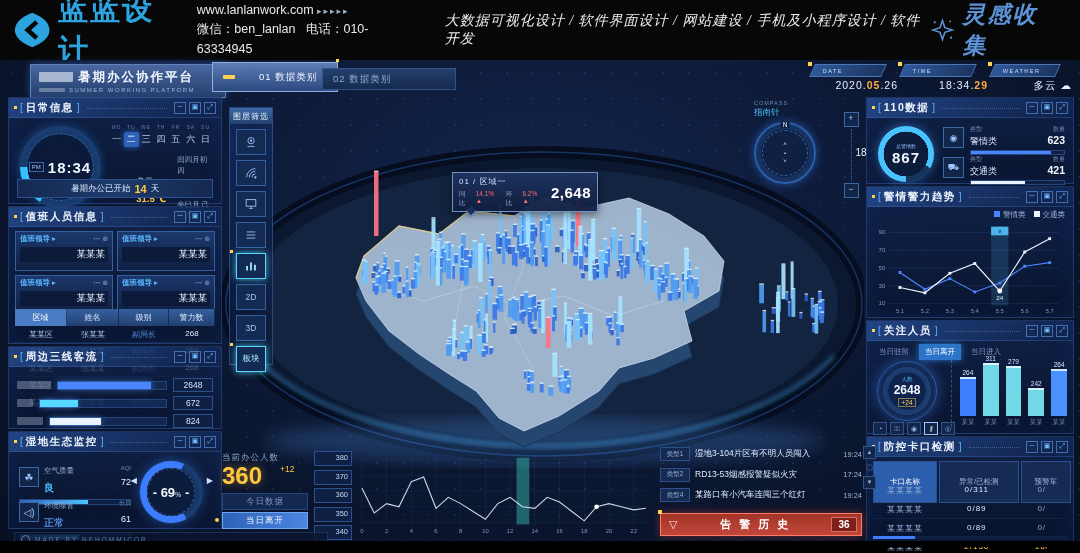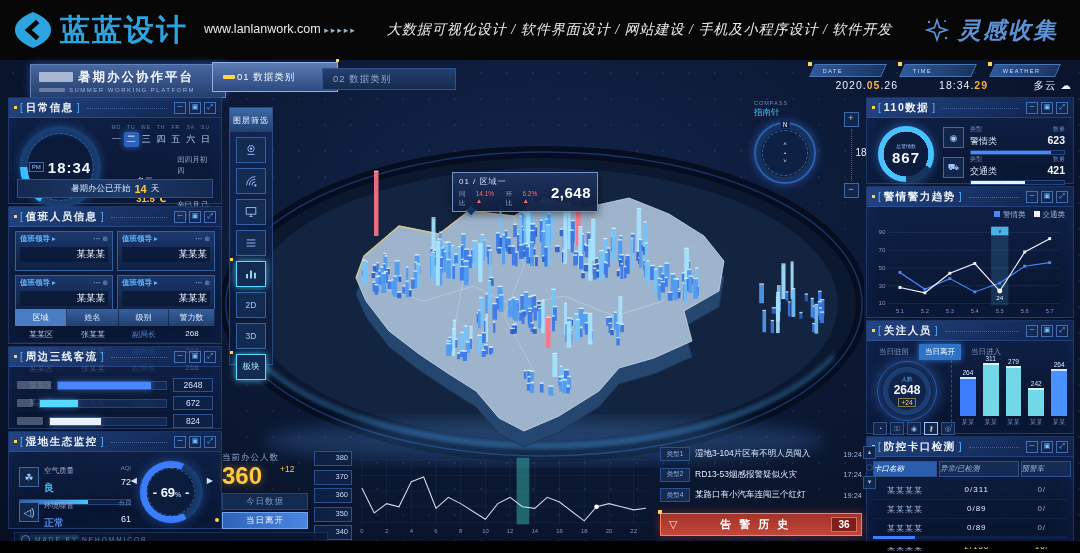--- a/index.html
+++ b/index.html
@@ -24,21 +24,21 @@
         background-image:radial-gradient(rgba(120,170,255,.10) 1px,transparent 1px);
         background-size:26px 26px;pointer-events:none;}
   #footstrip{position:absolute;left:0;bottom:0;width:100%;height:6px;background:#000;}
   
   #plaque{position:absolute;left:30px;top:4px;width:178px;height:28px;
           background:linear-gradient(180deg,#49679f,#243f6e);border:1px solid #5f82b8;
           box-shadow:0 0 8px rgba(60,120,220,.5);padding:2px 8px;}
   .redact{display:inline-block;background:rgba(195,208,226,.8);border-radius:1px;vertical-align:middle;}
   .plaque-title{color:#f2f7ff;font-size:12.5px;font-weight:bold;letter-spacing:2px;}
   .plaque-sub{color:#9ab4da;font-size:6px;letter-spacing:1.5px;margin-top:1px;}
-  .tab{position:absolute;display:flex;align-items:center;gap:2px;padding:0 10px;
+  .tab{position:absolute;display:flex;align-items:center;gap:24px;padding:0 10px;
        font-size:9.5px;letter-spacing:1px;}
   #tab1{left:212px;top:2px;width:104px;height:28px;color:#f0f6ff;
         background:linear-gradient(180deg,#5d7cb4,#2c4a80);border:1px solid #8fb0e0;}
   #tab1 .tabdash{width:12px;height:4px;background:#ffd34d;border-radius:1px;}
   #tab1::after{content:"";position:absolute;right:-2px;top:-4px;width:3px;height:3px;background:#ffd34d;}
   #tab2{left:322px;top:8px;width:112px;height:20px;color:#8ea9cf;
         background:linear-gradient(180deg,#24406e,#152a4e);border:1px solid #31538b;}
   .seg{position:absolute;top:4px;width:86px;height:28px;}
   .seg .pill{height:11px;margin-right:14px;background:linear-gradient(90deg,#2e5costume,#1b3560);
        background:linear-gradient(90deg,#30589a,#1b3560);transform:skewX(-24deg);
@@ -125,21 +125,21 @@
      conic-gradient(from 150deg,#3f7dff 0 235deg,#17345c 235deg 360deg);
      border:1px solid #1d4070;box-shadow:0 0 12px rgba(60,130,255,.4),inset 0 0 10px rgba(40,120,255,.35);
      display:flex;align-items:center;justify-content:center;}
   .gauge::before{content:"";position:absolute;inset:7px;border:1px dashed rgba(120,180,255,.4);border-radius:50%;}
   .gauge-val{color:#f2f7ff;font-size:13px;font-weight:bold;}
   .gauge-val small{font-size:7px;color:#9fc4ee;}
   .g-arrow{position:absolute;top:46%;font-size:8px;color:#cfe3ff;}
   
   #layers{left:229px;top:47px;width:42px;height:256px;background:linear-gradient(180deg,rgba(20,40,86,.85),rgba(10,22,48,.8));
           border:1px solid rgba(80,134,215,.4);}
-  #layers .lp-title{height:24px;background:linear-gradient(180deg,#3c6aa8,#22406f);color:#eaf4ff;
+  #layers .lp-title{height:16px;background:linear-gradient(180deg,#3c6aa8,#22406f);color:#eaf4ff;
           font-size:8px;letter-spacing:1px;display:flex;align-items:center;justify-content:center;}
   .lbtn{width:28px;height:24px;margin:5px auto 0;border:1px solid #35609f;background:#132a52;
         display:flex;align-items:center;justify-content:center;color:#9fc6ff;font-size:8.5px;cursor:pointer;}
   .lbtn svg{width:14px;height:14px;}
   .lbtn.on{border:1px solid #57d9ff;box-shadow:0 0 7px rgba(87,217,255,.8);color:#a7ecff;position:relative;}
   .lbtn.on::before{content:"";position:absolute;left:-7px;top:-4px;width:3px;height:3px;background:#ffd34d;}
   
   #map-wrap{position:absolute;left:214px;top:26px;width:650px;height:404px;pointer-events:none;}
   
   #tooltip{position:absolute;left:452px;top:112px;width:132px;height:34px;
@@ -205,21 +205,21 @@
      font-size:7px;display:flex;align-items:center;justify-content:center;cursor:pointer;}
   .f-icons span.on{color:#fff;border-color:#9fc6ff;}
   .f-chart{position:absolute;left:84px;right:6px;top:34px;bottom:6px;border-left:1px dashed rgba(120,180,255,.35);
      display:flex;align-items:flex-end;gap:7px;padding-left:8px;}
   .f-bar{flex:1;display:flex;flex-direction:column;justify-content:flex-end;height:100%;}
   .f-bv{font-size:6.5px;color:#cfe3ff;text-align:center;margin-bottom:1px;}
   .f-bb{width:100%;border-top:2px solid rgba(230,250,255,.85);}
   .f-bl{font-size:6.5px;color:#6d8cba;text-align:center;margin-top:2px;}
   
   .ck-h{position:absolute;left:6px;right:6px;top:24px;display:grid;grid-template-columns:33% 41% 26%;gap:2px;font-size:7.5px;}
-  .ck-h div{background:#152b54;border:1px solid #2b4f8f;color:#9fb8dd;text-align:left;padding:2px 0;font-style:italic;}
+  .ck-h div{background:#152b54;border:1px solid #2b4f8f;color:#9fb8dd;text-align:center;padding:15px 0;}
   .ck-h div:first-child{background:#2b5fae;color:#fff;}
   .ck-rows{position:absolute;left:6px;right:6px;top:44px;font-size:8px;}
   .ck-r{display:grid;grid-template-columns:33% 41% 26%;padding:3.5px 0;border-bottom:1px solid rgba(60,100,170,.15);}
   .ck-r div{text-align:center;color:#8fa9d0;letter-spacing:1px;}
   .ck-r .d{color:#dceaff;text-align:center;} .ck-r.warn .d,.ck-r.warn .c{color:#ffd34d;}
   .ck-sb{position:absolute;left:6px;right:6px;bottom:4px;height:3px;background:#0e2145;}
   .ck-sb i{display:block;width:42px;height:3px;background:#3f7dff;}
   
   #bottom{position:absolute;left:222px;top:386px;width:640px;height:96px;}
   .occ-lab{position:absolute;left:0;top:6px;font-size:8.5px;color:#8fa9d0;letter-spacing:1px;font-family:Liberation Serif, serif;}
@@ -269,20 +269,22 @@
     <div class="logo-wrap">
       <svg width="38" height="38" viewBox="0 0 40 40">
         <path d="M20 1 C32 6 39 12 39 20 C39 28 32 34 20 39 C8 34 1 28 1 20 C1 12 8 6 20 1 Z" fill="#2ba4e0"></path>
         <path d="M25 11 L15 20 L25 29" stroke="#070707" stroke-width="5" fill="none"></path>
       </svg>
       <span class="logo-text">蓝蓝设计</span>
     </div>
     <div class="contact">
       <div><span>www.lanlanwork.com</span>
            <span class="arrows">▸▸▸▸▸</span></div>
+      <div><span>微信：ben_lanlan</span>&nbsp;&nbsp;
+           <span>电话：010-63334945</span></div>
     </div>
     <div class="services">大数据可视化设计 / 软件界面设计 / 网站建设 / 手机及小程序设计 / 软件开发</div>
     <div class="collect">
       <svg width="26" height="26" viewBox="0 0 26 26">
         <path d="M13 3 L15.5 10.5 L23 13 L15.5 15.5 L13 23 L10.5 15.5 L3 13 L10.5 10.5 Z" fill="none" stroke="#5c93d8" stroke-width="1.6"></path>
         <circle cx="5" cy="5" r="1.2" fill="#5c93d8"></circle>
           <circle cx="21" cy="4" r="1" fill="#5c93d8"></circle>
         <circle cx="22" cy="21" r="1.2" fill="#5c93d8"></circle>
       </svg>
       <span>灵感收集</span>

